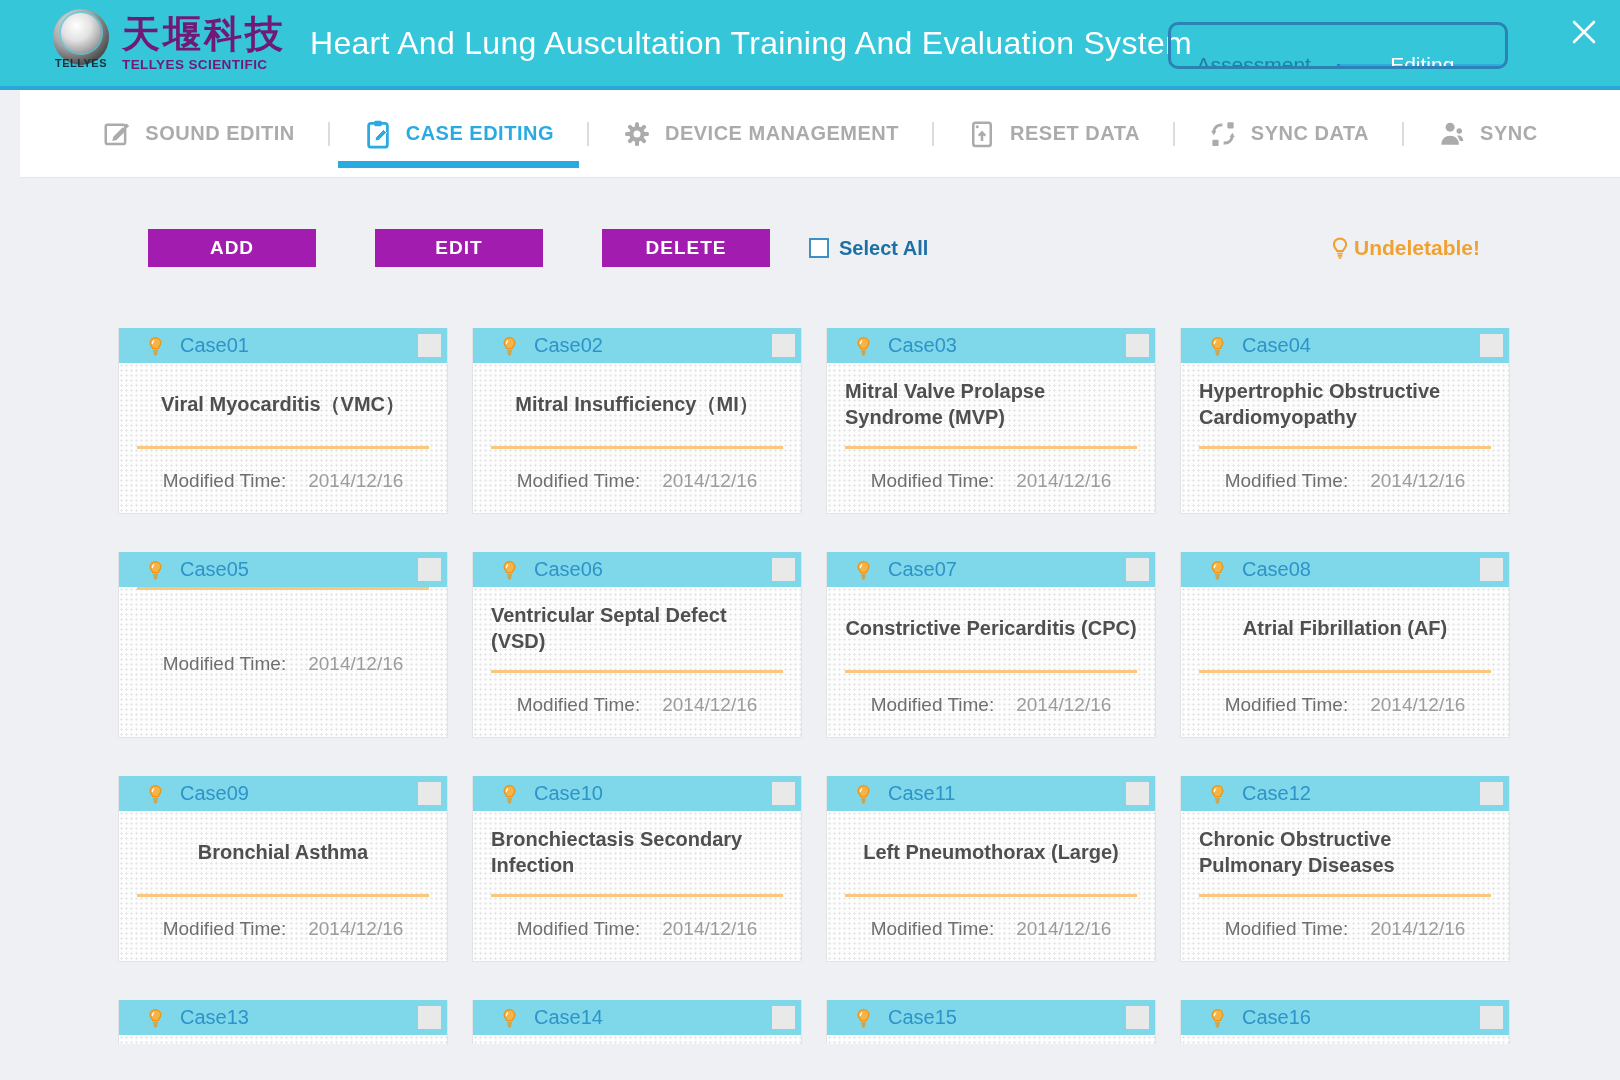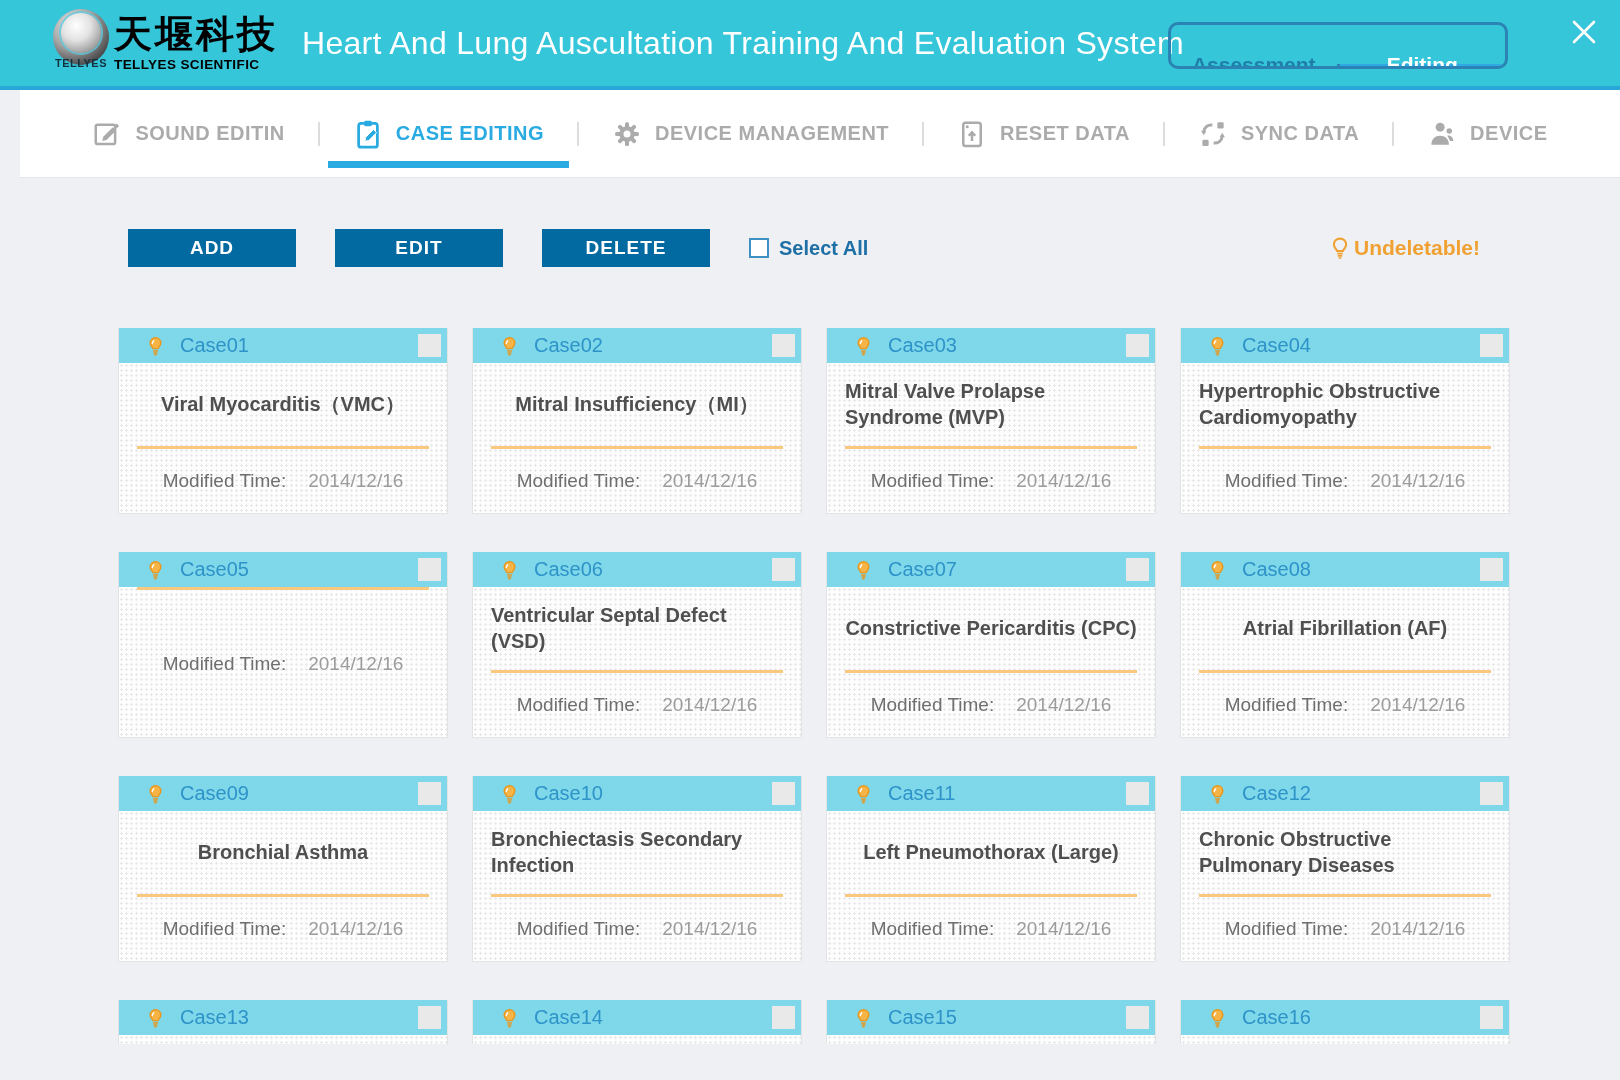--- a/index.html
+++ b/index.html
@@ -11,51 +11,51 @@
             display:flex; align-items:center; position:relative; }
   .logo { display:flex; align-items:center; margin-left:50px; }
   .mark { width:62px; height:76px; position:relative; flex:none; }
   .mark-cup { position:absolute; left:3px; top:4px; width:56px; height:56px; border-radius:50%;
               background:radial-gradient(circle at 35% 30%, #ededed, #a8a8a8 40%, #555 72%, #1f1f1f 96%); }
   .mark-sphere { position:absolute; left:11px; top:8px; width:40px; height:40px; border-radius:50%;
               background:radial-gradient(circle at 38% 32%, #ffffff, #e2e2e2 40%, #9a9a9a 78%, #6d6d6d);
               box-shadow:0 0 0 2px rgba(90,205,225,.75); }
   .mark-label { position:absolute; bottom:12px; width:100%; text-align:center;
               font-size:11px; font-weight:700; color:#13323F; letter-spacing:.5px; }
-  .brand { margin-left:2px; color:#000000; line-height:1; }
+  .brand { margin-left:10px; color:#701a75; line-height:1; }
   .brand-cn { font-size:38px; font-weight:700; letter-spacing:3px; }
   .brand-en { font-size:13.5px; font-weight:700; margin-top:5px; letter-spacing:.4px; }
   .app-title { color:#fff; font-size:32px; font-weight:400; margin-left:24px; letter-spacing:.3px; }
 
   .mode-toggle { position:absolute; right:112px; top:22px; width:340px; height:47px;
                  border:3px solid #2B83B4; border-radius:10px; display:flex; overflow:hidden; }
   .mode-btn { flex:1; display:flex; align-items:center; justify-content:center;
-              font-size:21px; font-weight:700; cursor:default;margin-top:39px; }
+              font-size:21px; font-weight:400; cursor:default;margin-top:39px; }
   .mode-btn.assessment { color:#1F7FA8; border-right:3px solid #2B83B4; }
   .mode-btn.editing { background:#2FA9E4; color:#fff; }
   .close-btn { position:absolute; right:20px; top:16px; width:32px; height:32px;
                display:flex; align-items:center; justify-content:center; }
 
   
   .navbar { height:88px; background:#ffffff; border-bottom:1px solid #E3E5E8;
             display:flex; align-items:center; justify-content:center;margin-left:20px; }
   .nav-item { display:flex; align-items:center; gap:13px; color:#ABABAB;
               font-size:20px; font-weight:600; letter-spacing:.5px;
               padding:0 33px; height:100%; position:relative; }
   .nav-item .nav-icon { display:flex; }
   .nav-item.active { color:#29ABE2; }
   .nav-item.active::after { content:""; position:absolute; left:8px; right:8px; bottom:9px;
               height:7px; background:#29ABE2; }
   .nav-divider { width:2px; height:24px; background:#DCDCDC; flex:none; }
 
   
   .toolbar { width:1392px; margin:51px 0 0 118px; display:flex; align-items:center; padding-left:10px; }
-  .tool-btn { width:168px; height:38px; margin-right:39px; background:#0369a1; color:#fff;
+  .tool-btn { width:168px; height:38px; margin-right:39px; background:#a21caf; color:#fff;
               font-size:19px; font-weight:700; letter-spacing:1px; border:none;
-              display:flex; align-items:center; justify-content:center; font-family:inherit; }
+              display:flex; align-items:center; justify-content:center; font-family:inherit;margin-left:20px; }
   .select-all { display:flex; align-items:center; gap:10px; }
   .sa-box { width:20px; height:20px; background:#fff; border:2px solid #3E8FC4; }
   .sa-label { font-size:20px; font-weight:700; color:#1D6FA5; }
   .undeletable { margin-left:auto; margin-right:30px; display:flex; align-items:center; gap:2px;
                  color:#F0A132; }
   .undeletable .ud-label { font-size:21px; font-weight:700; }
 
   
   .cases { width:1392px; height:716px; margin:61px 0 0 118px; overflow:hidden;
            display:grid; grid-template-columns:repeat(4,330px); grid-auto-rows:186px; gap:38px 24px; }
@@ -175,21 +175,21 @@
        <span class="nav-icon">
           <svg width="30" height="30" viewBox="0 0 24 24">
             <g fill="currentColor">
               <circle cx="10.5" cy="6.5" r="3.6"></circle>
               <path d="M3.5 20.5 c0-5 3.2-7.2 7-7.2 s7 2.2 7 7.2z"></path>
               <circle cx="17.8" cy="9.5" r="2.2"></circle>
               <path d="M16.2 13.2 c2.6-.4 4.8 1.2 4.8 4.3 l-2.6.0z"></path>
             </g>
           </svg>
         </span>
-       <span>DEVICE</span>
+       <span>SYNC</span>
      </div>
     </div>
 </div>
 
 <div class="toolbar">
   <button class="tool-btn">ADD</button>
   <button class="tool-btn">EDIT</button>
   <button class="tool-btn">DELETE</button>
   <div class="select-all">
     <div class="sa-box"></div>

